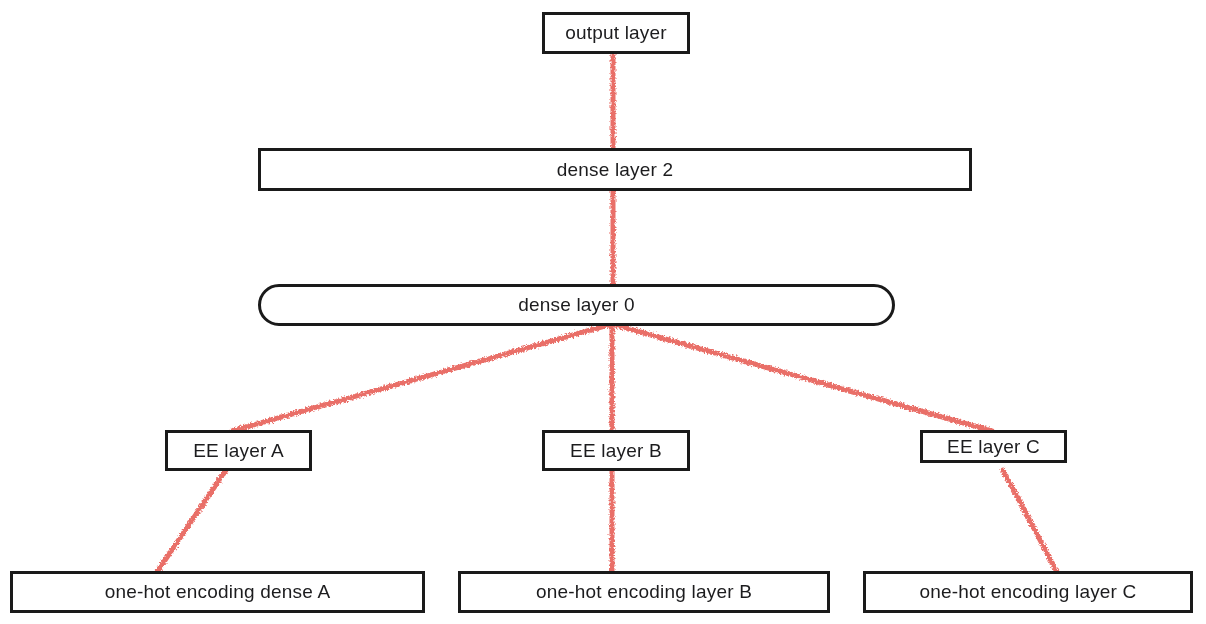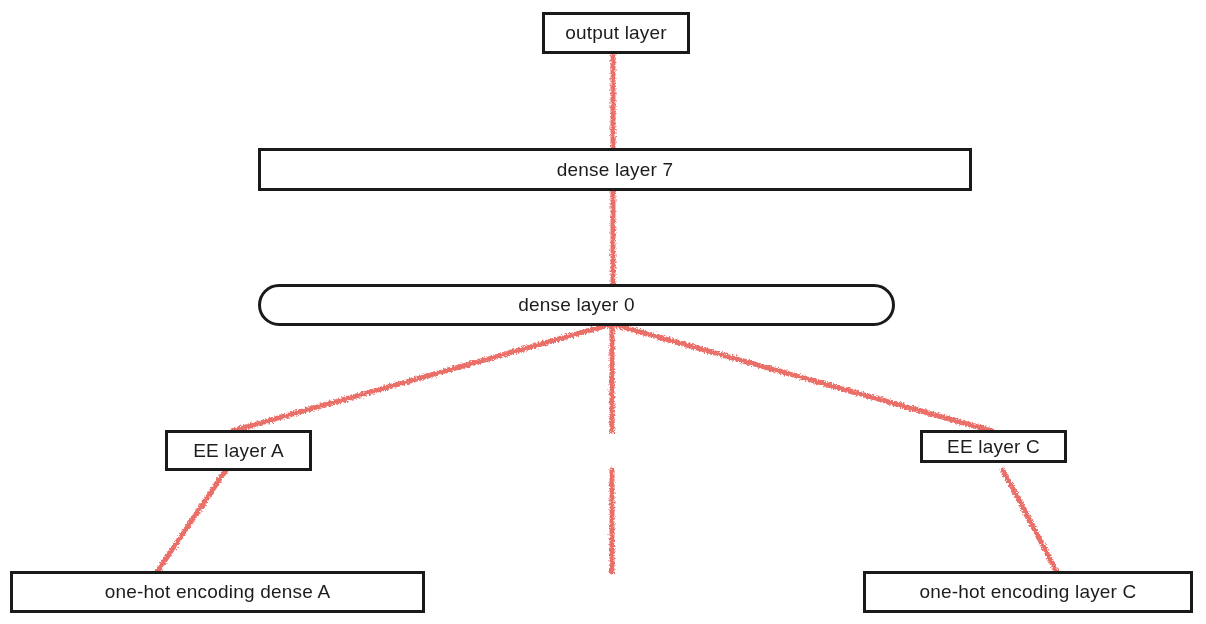--- a/index.html
+++ b/index.html
@@ -69,38 +69,44 @@
       <line x1="612" y1="470" x2="612" y2="572"></line>
       <line x1="1003" y1="470" x2="1057" y2="572"></line>
     </g>
   </svg>
 
   <div class="node node-output">
     <span>output layer</span>
   </div>
 
   <div class="node node-dense1">
-    <span>dense layer 7</span>
+    <span>dense layer 2</span>
   </div>
 
   <div class="node node-dense0">
     <span>dense layer 0</span>
   </div>
 
   <div class="node node-eeA">
     <span>EE layer A</span>
   </div>
 
+  <div class="node node-eeB">
+    <span>EE layer B</span>
+  </div>
 
   <div class="node node-eeC">
     <span>EE layer C</span>
   </div>
 
   <div class="node node-onehotA">
     <span>one-hot encoding dense A</span>
   </div>
 
+  <div class="node node-onehotB">
+    <span>one-hot encoding layer B</span>
+  </div>
 
   <div class="node node-onehotC">
     <span>one-hot encoding layer C</span>
   </div>
 
 </div>
 
 </body></html>

